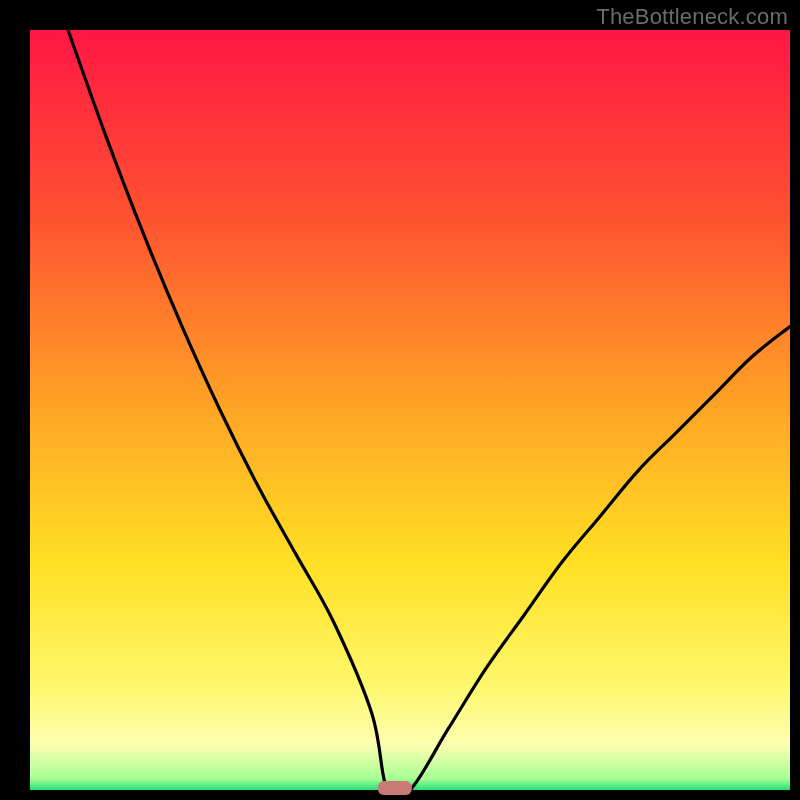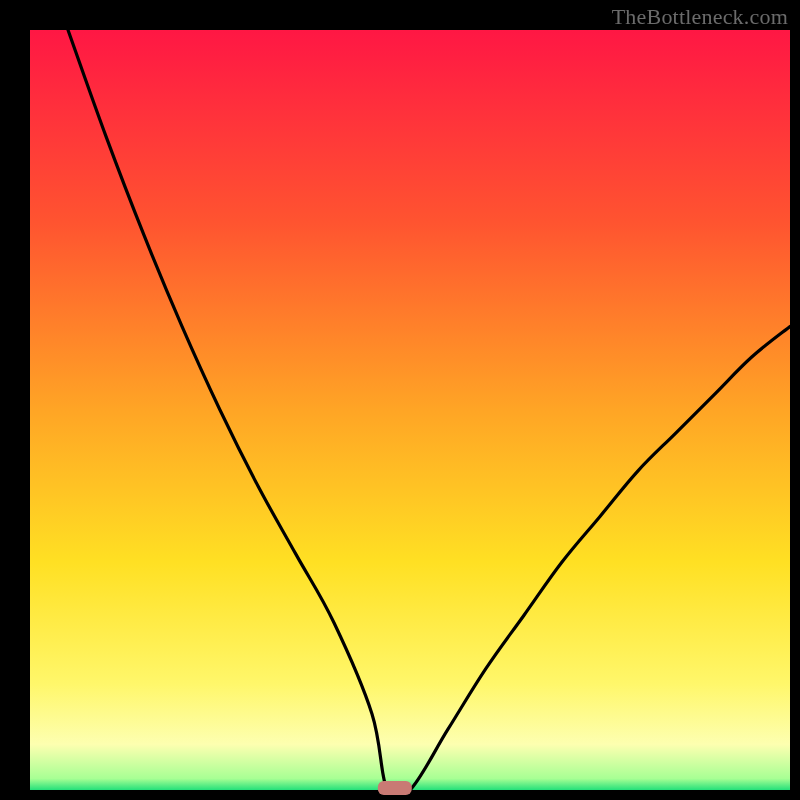--- a/index.html
+++ b/index.html
@@ -8,21 +8,20 @@
     width: 800px;
     height: 800px;
     overflow: hidden;
     background: #fff;
     font-family: Arial, Helvetica, sans-serif;
   }
   .container {
     position: relative;
     width: 800px;
     height: 800px;
-    font-family: Liberation Serif, serif;
   }
   .watermark {
     position: absolute;
     top: 4px;
     right: 12px;
     font-size: 22px;
     color: #6b6b6b;
     font-weight: 400;
     letter-spacing: 0.2px;
     z-index: 10;

